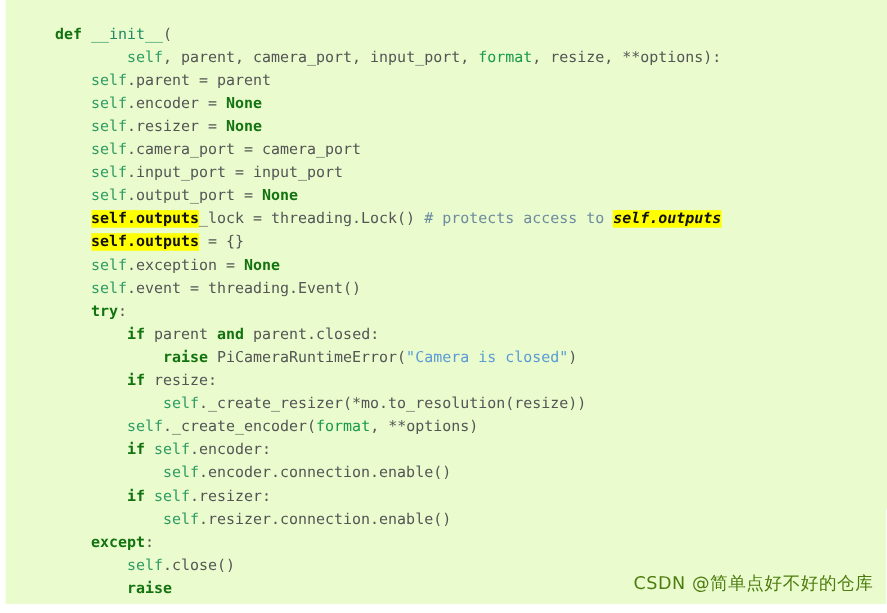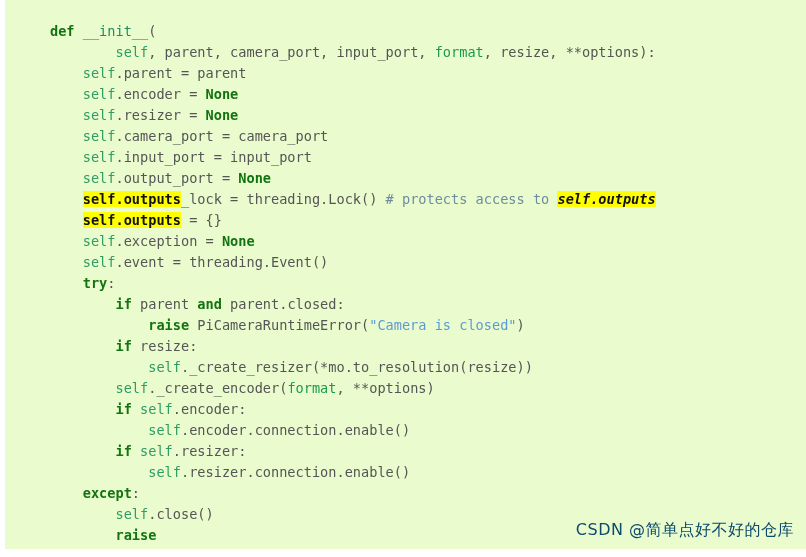--- a/index.html
+++ b/index.html
@@ -66,15 +66,15 @@
     white-space: nowrap;
     letter-spacing: 0.5px;
   }
 </style>
 </head>
 <body>
 
 <div id="page" style="background: rgb(255, 255, 255);">
   <div id="code-surface" style="background: rgb(234, 252, 206);">
     <div id="code-block"><div class="line" id="line-1"><span class="kw" style="color: rgb(19, 115, 16);">def</span><span class="plain" style="color: rgb(85, 85, 85);"> </span><span class="fname" style="color: rgb(31, 138, 99);">__init__</span><span class="plain" style="color: rgb(85, 85, 85);">(</span></div><div class="line" id="line-2"><span class="plain" style="color: rgb(85, 85, 85);">        </span><span class="self" style="color: rgb(46, 156, 99);">self</span><span class="plain" style="color: rgb(85, 85, 85);">, parent, camera_port, input_port, </span><span class="builtin" style="color: rgb(26, 154, 78);">format</span><span class="plain" style="color: rgb(85, 85, 85);">, resize, **options):</span></div><div class="line" id="line-3"><span class="plain" style="color: rgb(85, 85, 85);">    </span><span class="self" style="color: rgb(46, 156, 99);">self</span><span class="plain" style="color: rgb(85, 85, 85);">.parent = parent</span></div><div class="line" id="line-4"><span class="plain" style="color: rgb(85, 85, 85);">    </span><span class="self" style="color: rgb(46, 156, 99);">self</span><span class="plain" style="color: rgb(85, 85, 85);">.encoder = </span><span class="kw" style="color: rgb(19, 115, 16);">None</span></div><div class="line" id="line-5"><span class="plain" style="color: rgb(85, 85, 85);">    </span><span class="self" style="color: rgb(46, 156, 99);">self</span><span class="plain" style="color: rgb(85, 85, 85);">.resizer = </span><span class="kw" style="color: rgb(19, 115, 16);">None</span></div><div class="line" id="line-6"><span class="plain" style="color: rgb(85, 85, 85);">    </span><span class="self" style="color: rgb(46, 156, 99);">self</span><span class="plain" style="color: rgb(85, 85, 85);">.camera_port = camera_port</span></div><div class="line" id="line-7"><span class="plain" style="color: rgb(85, 85, 85);">    </span><span class="self" style="color: rgb(46, 156, 99);">self</span><span class="plain" style="color: rgb(85, 85, 85);">.input_port = input_port</span></div><div class="line" id="line-8"><span class="plain" style="color: rgb(85, 85, 85);">    </span><span class="self" style="color: rgb(46, 156, 99);">self</span><span class="plain" style="color: rgb(85, 85, 85);">.output_port = </span><span class="kw" style="color: rgb(19, 115, 16);">None</span></div><div class="line" id="line-9"><span class="plain" style="color: rgb(85, 85, 85);">    </span><span class="hl" style="background: rgb(255, 255, 0); color: rgb(17, 17, 17);">self.outputs</span><span class="plain" style="color: rgb(85, 85, 85);">_lock = threading.Lock() </span><span class="comment" style="color: rgb(110, 139, 160);"># protects access to </span><span class="hl-c" style="background: rgb(255, 255, 0); color: rgb(17, 17, 17);">self.outputs</span></div><div class="line" id="line-10"><span class="plain" style="color: rgb(85, 85, 85);">    </span><span class="hl" style="background: rgb(255, 255, 0); color: rgb(17, 17, 17);">self.outputs</span><span class="plain" style="color: rgb(85, 85, 85);"> = {}</span></div><div class="line" id="line-11"><span class="plain" style="color: rgb(85, 85, 85);">    </span><span class="self" style="color: rgb(46, 156, 99);">self</span><span class="plain" style="color: rgb(85, 85, 85);">.exception = </span><span class="kw" style="color: rgb(19, 115, 16);">None</span></div><div class="line" id="line-12"><span class="plain" style="color: rgb(85, 85, 85);">    </span><span class="self" style="color: rgb(46, 156, 99);">self</span><span class="plain" style="color: rgb(85, 85, 85);">.event = threading.Event()</span></div><div class="line" id="line-13"><span class="plain" style="color: rgb(85, 85, 85);">    </span><span class="kw" style="color: rgb(19, 115, 16);">try</span><span class="plain" style="color: rgb(85, 85, 85);">:</span></div><div class="line" id="line-14"><span class="plain" style="color: rgb(85, 85, 85);">        </span><span class="kw" style="color: rgb(19, 115, 16);">if</span><span class="plain" style="color: rgb(85, 85, 85);"> parent </span><span class="kw" style="color: rgb(19, 115, 16);">and</span><span class="plain" style="color: rgb(85, 85, 85);"> parent.closed:</span></div><div class="line" id="line-15"><span class="plain" style="color: rgb(85, 85, 85);">            </span><span class="kw" style="color: rgb(19, 115, 16);">raise</span><span class="plain" style="color: rgb(85, 85, 85);"> PiCameraRuntimeError(</span><span class="str" style="color: rgb(91, 155, 213);">"Camera is closed"</span><span class="plain" style="color: rgb(85, 85, 85);">)</span></div><div class="line" id="line-16"><span class="plain" style="color: rgb(85, 85, 85);">        </span><span class="kw" style="color: rgb(19, 115, 16);">if</span><span class="plain" style="color: rgb(85, 85, 85);"> resize:</span></div><div class="line" id="line-17"><span class="plain" style="color: rgb(85, 85, 85);">            </span><span class="self" style="color: rgb(46, 156, 99);">self</span><span class="plain" style="color: rgb(85, 85, 85);">._create_resizer(*mo.to_resolution(resize))</span></div><div class="line" id="line-18"><span class="plain" style="color: rgb(85, 85, 85);">        </span><span class="self" style="color: rgb(46, 156, 99);">self</span><span class="plain" style="color: rgb(85, 85, 85);">._create_encoder(</span><span class="builtin" style="color: rgb(26, 154, 78);">format</span><span class="plain" style="color: rgb(85, 85, 85);">, **options)</span></div><div class="line" id="line-19"><span class="plain" style="color: rgb(85, 85, 85);">        </span><span class="kw" style="color: rgb(19, 115, 16);">if</span><span class="plain" style="color: rgb(85, 85, 85);"> </span><span class="self" style="color: rgb(46, 156, 99);">self</span><span class="plain" style="color: rgb(85, 85, 85);">.encoder:</span></div><div class="line" id="line-20"><span class="plain" style="color: rgb(85, 85, 85);">            </span><span class="self" style="color: rgb(46, 156, 99);">self</span><span class="plain" style="color: rgb(85, 85, 85);">.encoder.connection.enable()</span></div><div class="line" id="line-21"><span class="plain" style="color: rgb(85, 85, 85);">        </span><span class="kw" style="color: rgb(19, 115, 16);">if</span><span class="plain" style="color: rgb(85, 85, 85);"> </span><span class="self" style="color: rgb(46, 156, 99);">self</span><span class="plain" style="color: rgb(85, 85, 85);">.resizer:</span></div><div class="line" id="line-22"><span class="plain" style="color: rgb(85, 85, 85);">            </span><span class="self" style="color: rgb(46, 156, 99);">self</span><span class="plain" style="color: rgb(85, 85, 85);">.resizer.connection.enable()</span></div><div class="line" id="line-23"><span class="plain" style="color: rgb(85, 85, 85);">    </span><span class="kw" style="color: rgb(19, 115, 16);">except</span><span class="plain" style="color: rgb(85, 85, 85);">:</span></div><div class="line" id="line-24"><span class="plain" style="color: rgb(85, 85, 85);">        </span><span class="self" style="color: rgb(46, 156, 99);">self</span><span class="plain" style="color: rgb(85, 85, 85);">.close()</span></div><div class="line" id="line-25"><span class="plain" style="color: rgb(85, 85, 85);">        </span><span class="kw" style="color: rgb(19, 115, 16);">raise</span></div></div>
-    <div id="watermark" style="color: #0c4a6e; text-align: right;">CSDN @简单点好不好的仓库</div>
+    <div id="watermark" style="color: #4d7c0f; text-align: right;">CSDN @简单点好不好的仓库</div>
   </div>
 </div>
 
 </body></html>

